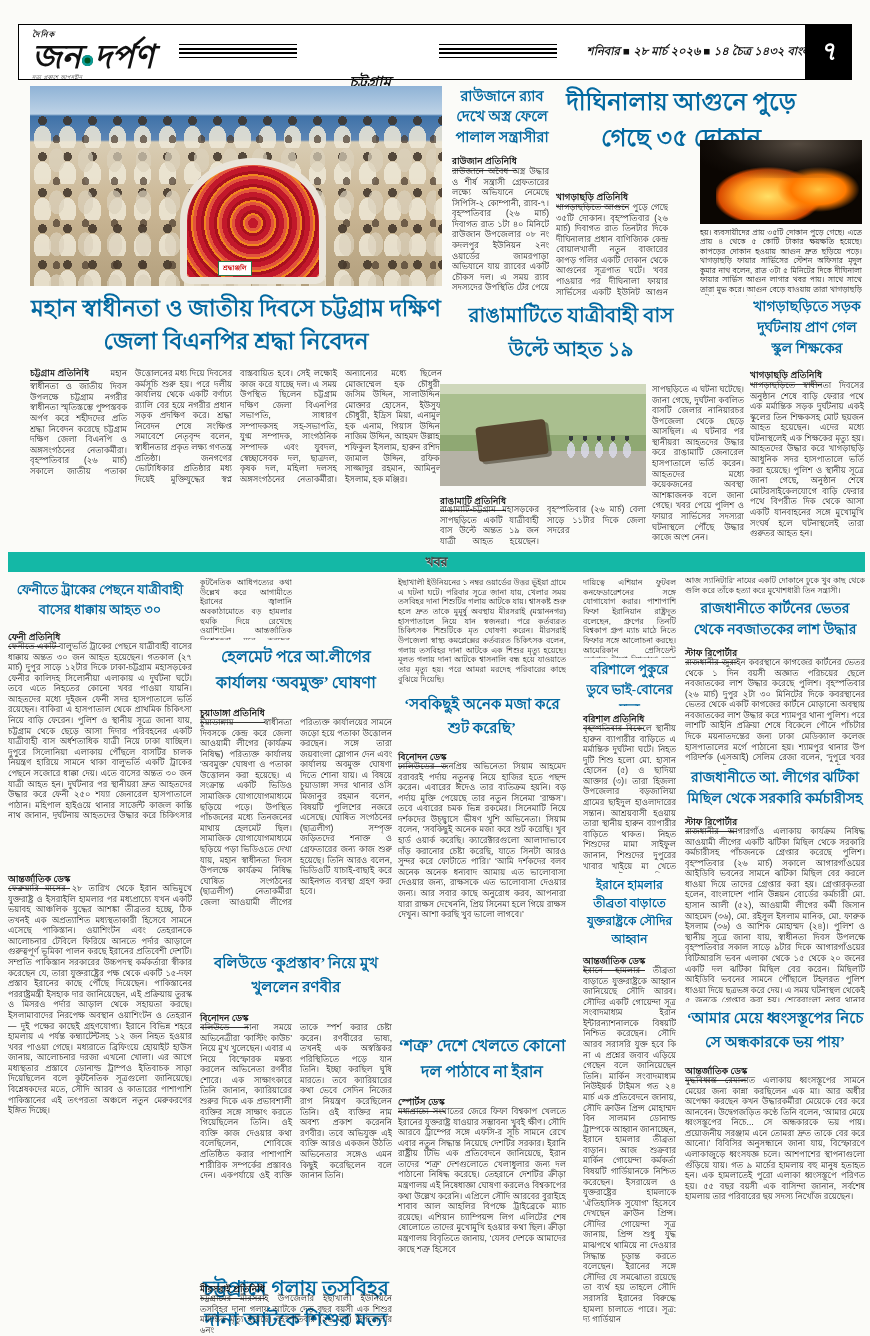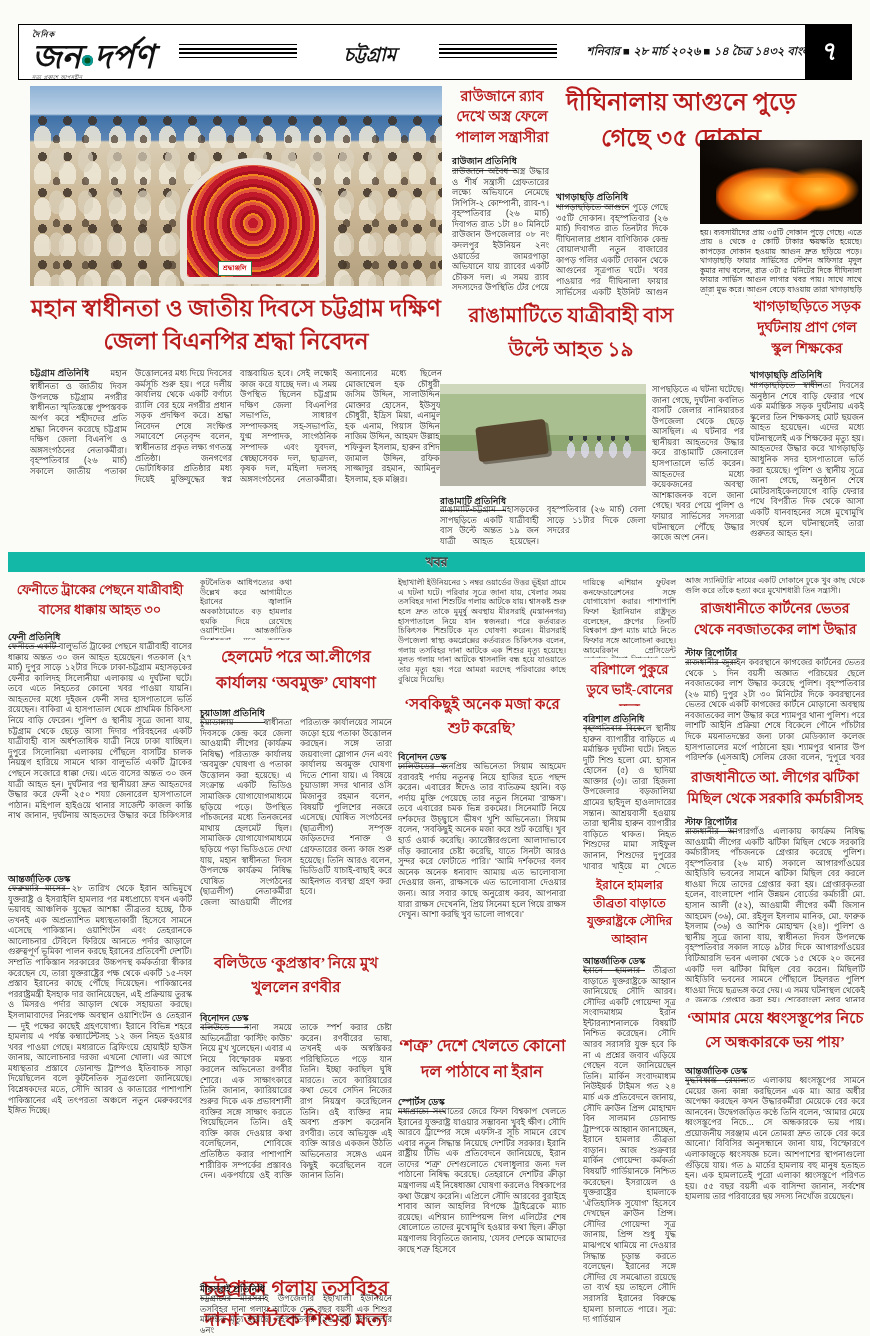--- a/index.html
+++ b/index.html
@@ -6,25 +6,25 @@
   .page{position:relative;width:870px;height:1336px;background:#fbfbf8;margin:0 auto;
         font-family:"Liberation Sans","DejaVu Sans",sans-serif;color:#111;overflow:hidden;}
   .abs{position:absolute;}
   
   .mast{border:1.5px solid #000;background:#fff;font-style:italic;}
   .logo-prefix{font-size:8px;font-weight:bold;letter-spacing:1px;}
   .logo-main{font-family:"Liberation Serif","DejaVu Serif",serif;font-size:33px;font-weight:bold;line-height:1;}
   .logo-dot{display:inline-block;width:11px;height:11px;border-radius:50%;background:#052;box-shadow:inset 0 0 0 2.5px #0a9b96;vertical-align:middle;margin:0 1px;}
   .logo-tag{font-size:5px;letter-spacing:.5px;color:#222;}
   .rules{background:repeating-linear-gradient(#000 0 1.3px,transparent 1.3px 4.2px);}
-  .edition{font-size:19px;font-weight:bold;text-align:center;}
+  .edition{font-size:15px;font-weight:bold;text-align:center;margin-top:30px;}
   .dateline{font-size:11.5px;font-weight:bold;text-align:right;white-space:nowrap;}
   .pagenum{background:#000;color:#fff;font-size:26px;font-weight:bold;text-align:center;line-height:54px;}
   
-  .hl{font-family:"Liberation Serif","DejaVu Serif",serif;font-weight:bold;color:#b91c1c;text-align:center;overflow:hidden;}
+  .hl{font-family:"Liberation Serif","DejaVu Serif",serif;font-weight:bold;color:#0369a1;text-align:center;overflow:hidden;}
   .byline{font-weight:bold;font-size:9px;border-bottom:1px solid #333;display:inline-block;padding-bottom:1px;}
   .body-txt{font-size:8.4px;line-height:1.26;text-align:justify;overflow:hidden;color:#1a1a1a;}
   .tiny{font-size:7.8px;line-height:1.24;}
   .cols2{column-count:2;column-gap:8px;}
   .cols4{column-count:4;column-gap:8px;}
   .caption{font-size:7.6px;line-height:1.25;text-align:justify;overflow:hidden;}
   
   .secbar{background:#14b8a6;text-align:center;font-weight:bold;font-size:12.5px;color:#3c3c3c;
           line-height:20px;text-shadow:0 1px 0 #d9d9d9;}
   

